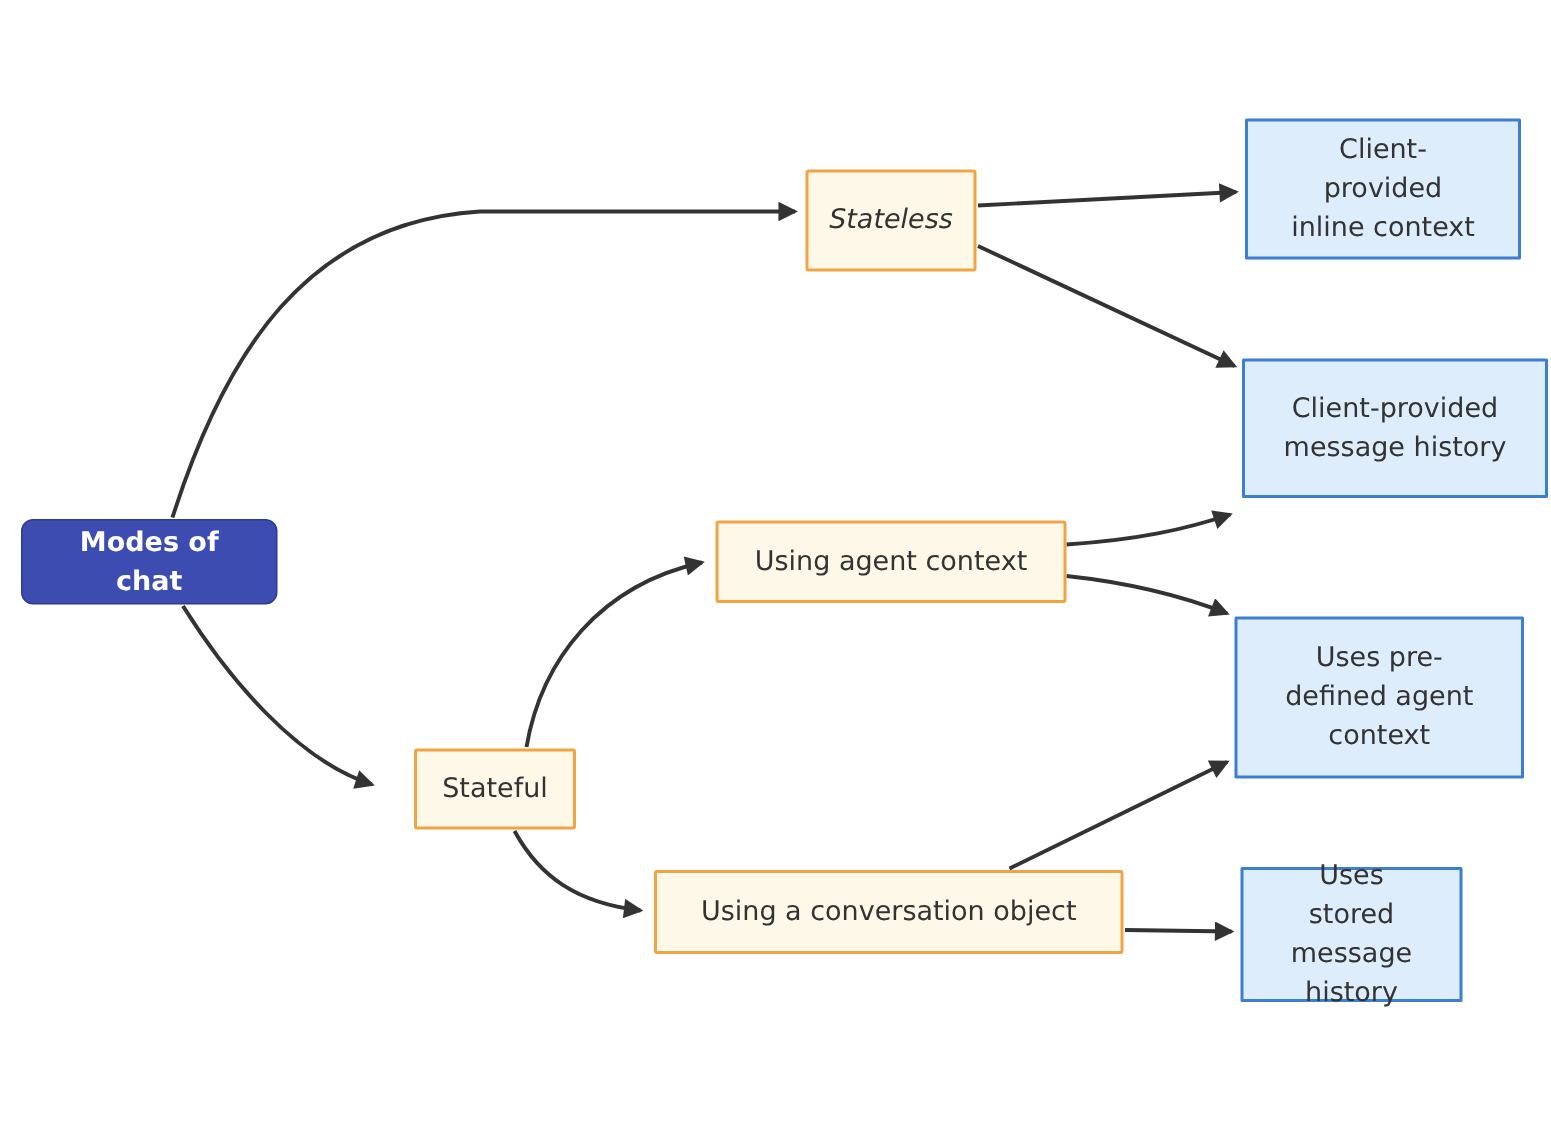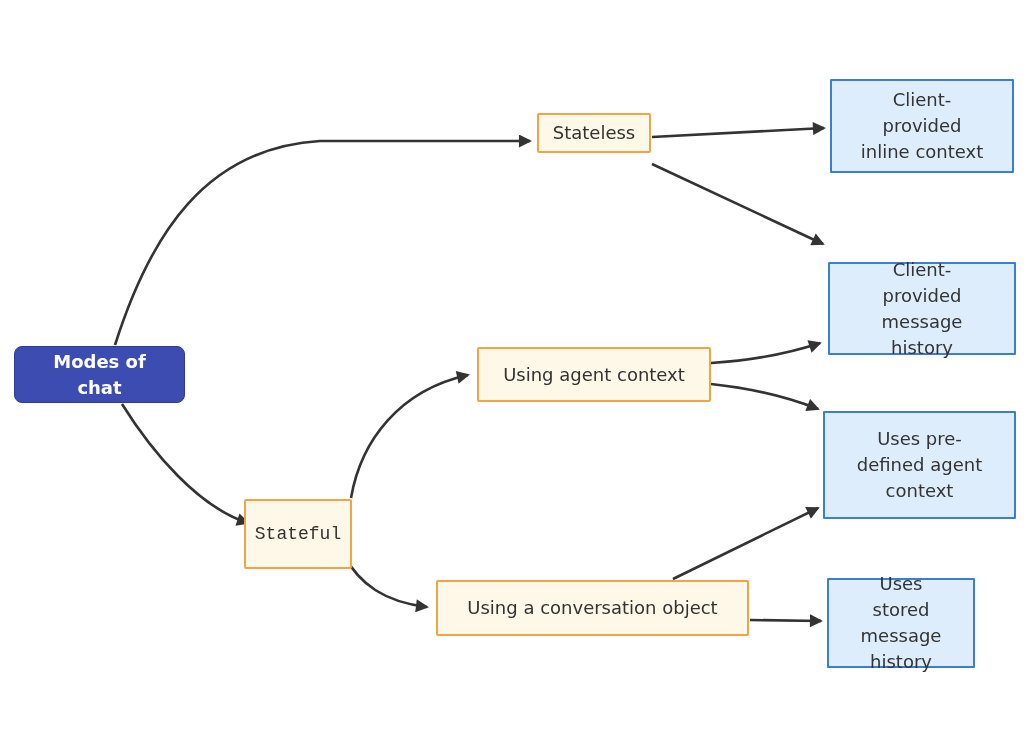--- a/index.html
+++ b/index.html
@@ -77,41 +77,41 @@
     <path class="edge" d="M 711 363 C 758 360, 790 353, 820 343" marker-end="url(#arrow)"></path>
     <path class="edge" d="M 711 384 C 758 389, 790 398, 818 409" marker-end="url(#arrow)"></path>
     <path class="edge" d="M 673 579 L 818 508" marker-end="url(#arrow)"></path>
     <path class="edge" d="M 750 620 L 821 621" marker-end="url(#arrow)"></path>
   </svg>
 
   <div class="node root" style="left:14px; top:346px; width:171px; height:57px;">
     <span>Modes of chat</span>
   </div>
 
-  <div class="node branch" style="left:537px; top:113px; width:114px; height:40px;">
+  <div class="node branch" style="left:537px; top:113px; width:114px; height:68px;font-style:italic;">
     <span>Stateless</span>
   </div>
 
-  <div class="node branch" style="left:244px; top:499px; width:108px; height:70px;font-family:Liberation Mono, monospace;">
+  <div class="node branch" style="left:276px; top:499px; width:108px; height:54px;">
     <span>Stateful</span>
   </div>
 
   <div class="node branch" style="left:436px; top:580px; width:313px; height:56px;">
     <span>Using a conversation object</span>
   </div>
 
   <div class="node branch" style="left:477px; top:347px; width:234px; height:55px;">
     <span>Using agent context</span>
   </div>
 
   <div class="node leaf" style="left:830px; top:79px; width:184px; height:94px;">
     <span>Client-provided inline context</span>
   </div>
 
-  <div class="node leaf" style="left:828px; top:262px; width:188px; height:93px;">
+  <div class="node leaf" style="left:828px; top:239px; width:204px; height:93px;">
     <span>Client-provided message history</span>
   </div>
 
   <div class="node leaf" style="left:823px; top:411px; width:193px; height:108px;">
     <span>Uses pre-defined agent context</span>
   </div>
 
   <div class="node leaf" style="left:827px; top:578px; width:148px; height:90px;">
     <span>Uses stored message history</span>
   </div>

